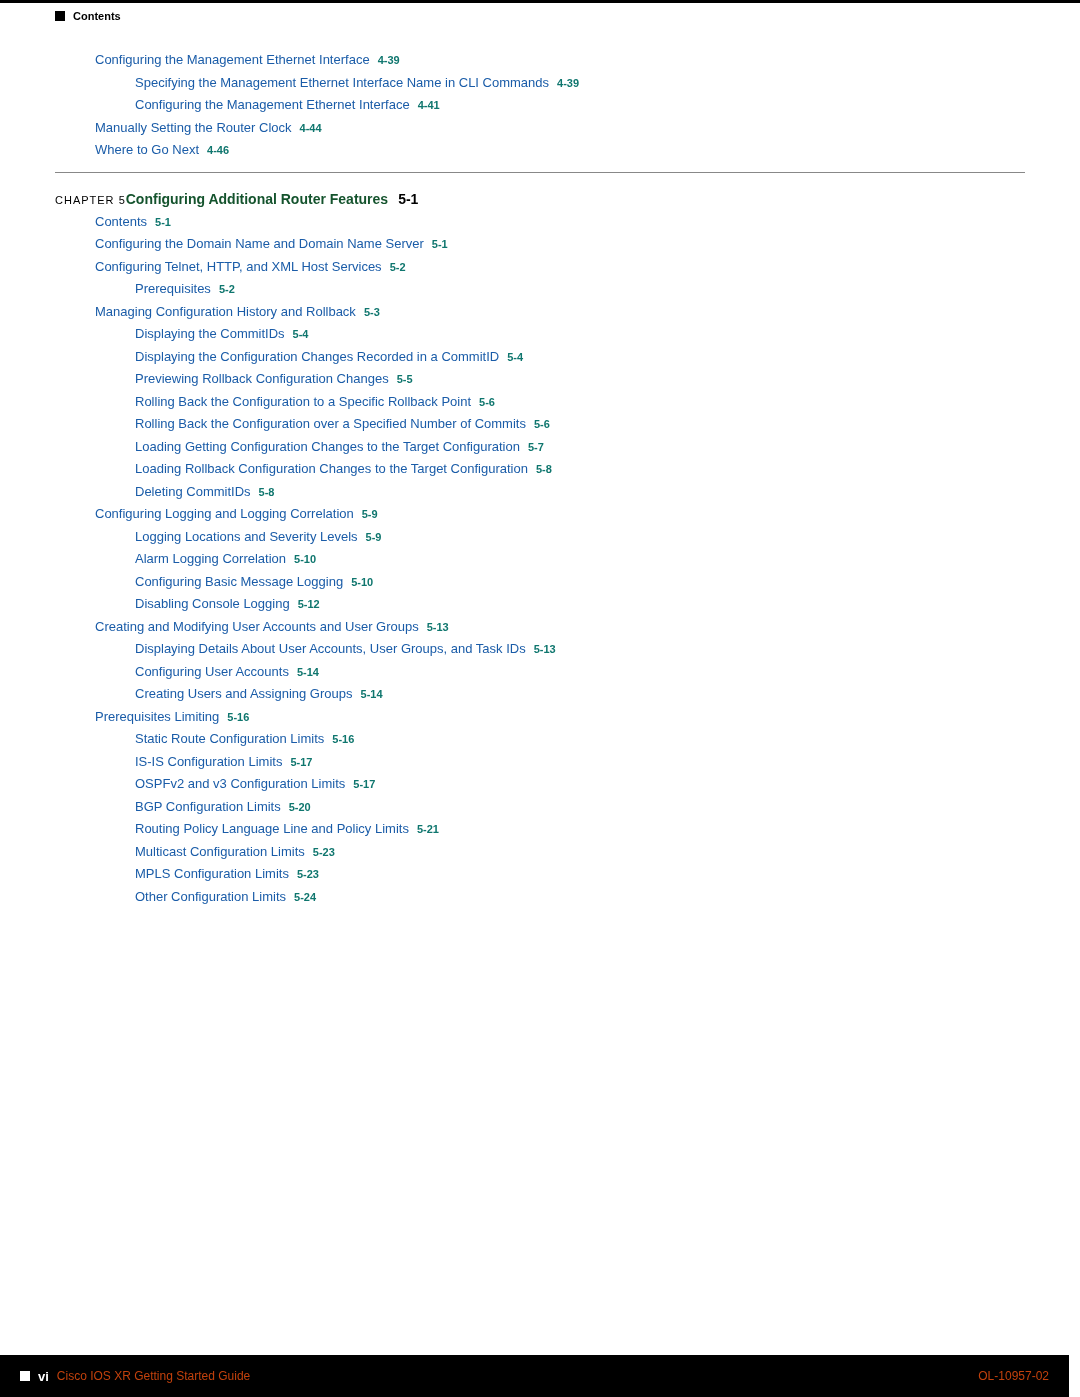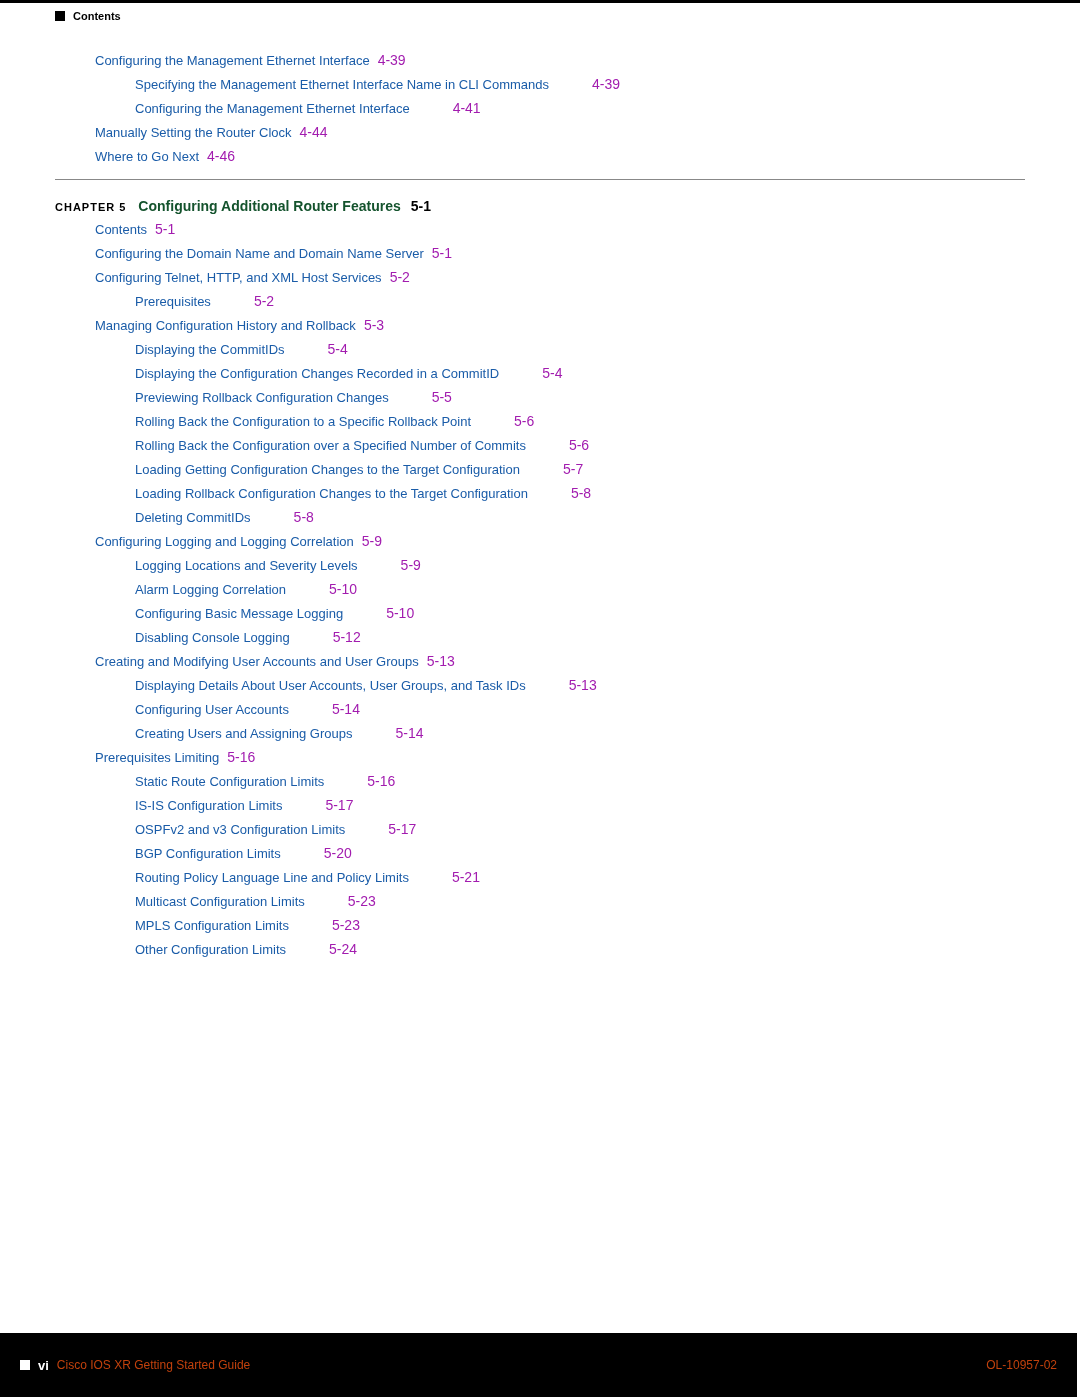--- a/index.html
+++ b/index.html
@@ -61,41 +61,40 @@
       margin-bottom: 3px;
       line-height: 1.5;
     }
     .toc-link {
       color: #1a5ca8;
       text-decoration: none;
       font-size: 13px;
     }
     .toc-page {
       margin-left: 8px;
-      font-weight: normal;
-      font-size: 14px;
-      color: #a21caf;
+      font-weight: bold;
+      font-size: 11px;
+      color: #0f766e;
     }
     .indent-2 { padding-left: 40px; }
-    .indent-3 { padding-left: 80px; gap: 35px; }
+    .indent-3 { padding-left: 80px; }
 
     
     .chapter-row {
       display: flex;
       align-items: baseline;
       margin-bottom: 5px;
       margin-top: 18px;
     }
     .chapter-label {
       font-size: 11px;
-      font-weight: bold;
+      font-weight: normal;
       color: #000;
       letter-spacing: 1px;
       text-transform: uppercase;
-      margin-right: 12px;
       white-space: nowrap;
     }
     .chapter-title-link {
       color: #14532d;
       text-decoration: none;
       font-size: 14px;
       font-weight: bold;
     }
     .chapter-page {
       margin-left: 10px;
@@ -109,22 +108,22 @@
       border: none;
       border-top: 1px solid #888;
       margin: 12px 0;
     }
 
     
     .page-footer {
       position: absolute;
       bottom: 0;
       left: 0;
-      right: 3px;
-      height: 64px;
+      right: 11px;
+      height: 42px;
       background: #000;
       display: flex;
       align-items: center;
       justify-content: space-between;
       padding: 0 20px;
     }
     .footer-left {
       display: flex;
       align-items: center;
     }

